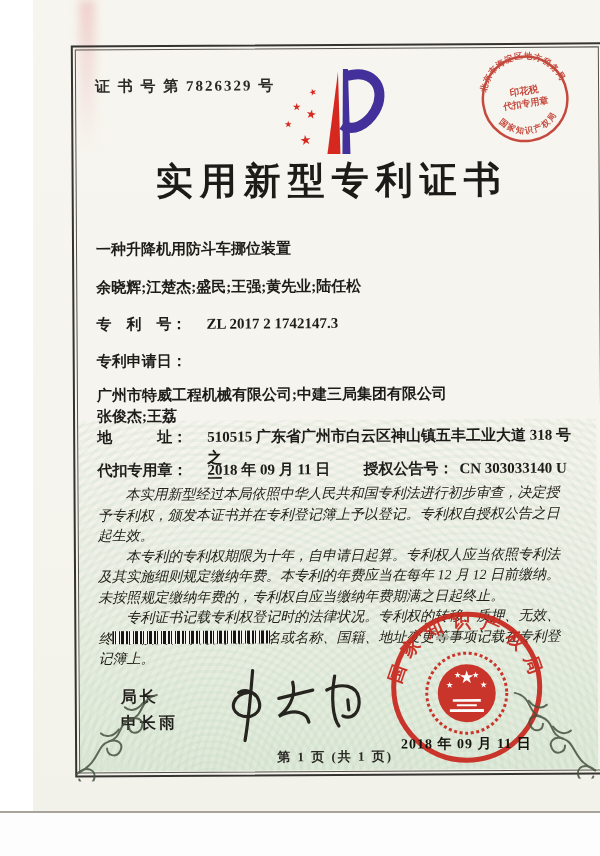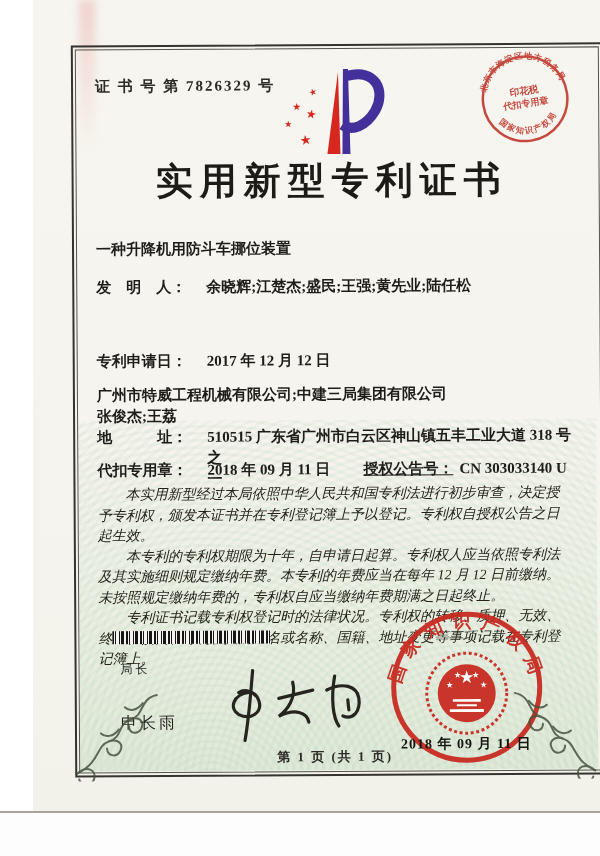--- a/index.html
+++ b/index.html
@@ -53,39 +53,39 @@
   .row .val{flex:1;}
   .row .val span{display:block;}
   .r-name{top:238px;}
   .r-inv{top:276px;}
   .r-pat{top:313px;}
   .r-fil{top:350px;}
   .r-own{top:384px;}
   .r-adr{top:426px;}
   .r-grant{top:459px;width:478px;}
   .grant-right{position:absolute;left:266px;top:0;display:flex;}
-  .grant-right .lbl{width:96px;text-decoration:underline;}
+  .grant-right .lbl{width:96px;}
   
   .paras{
     position:absolute;left:64px;top:484px;width:474px;
     font-size:14px;line-height:20.5px;color:#232219;
     font-style:italic;
   }
   .paras p{margin:0;text-indent:2em;}
   
   .barcode{
     position:absolute;left:78px;top:630px;width:158px;height:13px;
     background:repeating-linear-gradient(90deg,
       #161616 0 2px, #f6f4ee 2px 3px,
       #161616 3px 4px, #f6f4ee 4px 7px,
       #161616 7px 8px, #f6f4ee 8px 9px,
       #161616 9px 12px,#f6f4ee 12px 14px);
   }
-  .sig-title{position:absolute;left:86px;top:660px;font-size:12px;font-weight:normal;letter-spacing:3px;color:#211f1b;}
-  .sig-name{position:absolute;left:86px;top:712px;font-size:16px;font-weight:normal;letter-spacing:3px;color:#211f1b;}
+  .sig-title{position:absolute;left:86px;top:686px;font-size:16px;font-weight:bold;letter-spacing:3px;color:#211f1b;}
+  .sig-name{position:absolute;left:86px;top:712px;font-size:16px;font-weight:bold;letter-spacing:3px;color:#211f1b;}
   .sig-script{position:absolute;left:180px;top:660px;width:165px;height:92px;}
   .cnipa-seal{position:absolute;left:352px;top:608px;width:160px;height:160px;opacity:.93;}
   .seal-date{position:absolute;left:366px;top:736px;font-size:14px;font-weight:bold;color:#15140f;letter-spacing:1px;z-index:3;}
   .page-no{position:absolute;left:0;right:0;top:748px;text-align:center;font-size:13px;font-weight:bold;color:#2a2925;letter-spacing:2px;}
   .flourish{position:absolute;width:92px;height:92px;top:688px;}
   .fl-left{left:34px;}
   .fl-right{left:476px;transform:scaleX(-1);}
   
   .paper-edge{position:absolute;left:0;top:811px;width:600px;height:2px;background:#a8a49c;}
   .scan-footer{position:absolute;left:0;top:813px;width:600px;height:43px;background:#fdfdfd;}
@@ -129,28 +129,28 @@
       </g>
     </svg>
 
     <div class="title">实用新型专利证书</div>
 
     <div class="fields">
       <div class="row r-name">
         <span class="val">一种升降机用防斗车挪位装置</span>
       </div>
       <div class="row r-inv">
-        <span class="lbl">发　明　人：</span>
         <span class="val">余晓辉;江楚杰;盛民;王强;黄先业;陆任松</span>
       </div>
       <div class="row r-pat">
+        <span class="lbl">专　利　号：</span>
+        <span class="val">ZL 2017 2 1742147.3</span>
       </div>
       <div class="row r-fil">
         <span class="lbl">专利申请日：</span>
-        <span class="val">2017 年 12 月 12 日</span>
       </div>
       <div class="row r-own">
         <span class="val">
             <span>广州市特威工程机械有限公司;中建三局集团有限公司</span>
             <span>张俊杰;王荔</span>
           </span>
       </div>
       <div class="row r-adr">
         <span class="lbl">地　　　址：</span>
         <span class="val">

